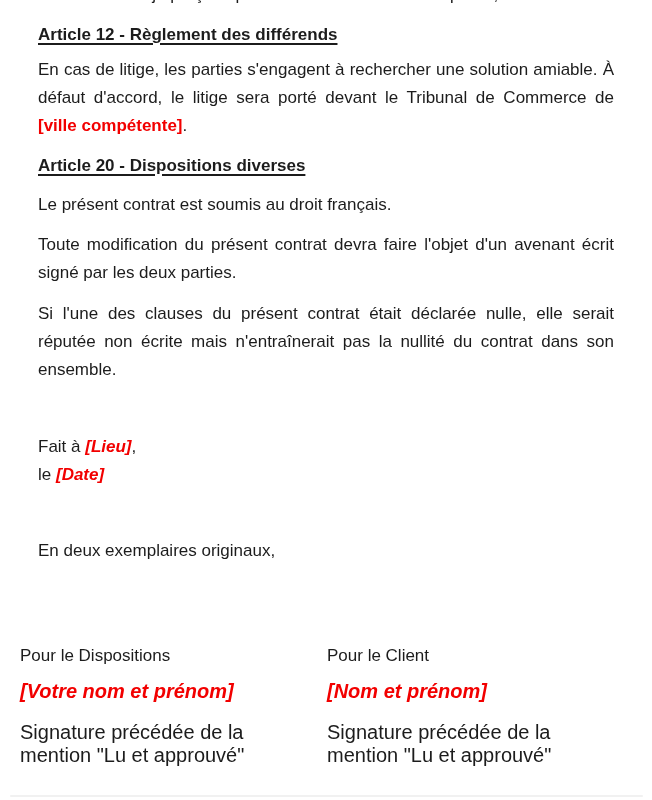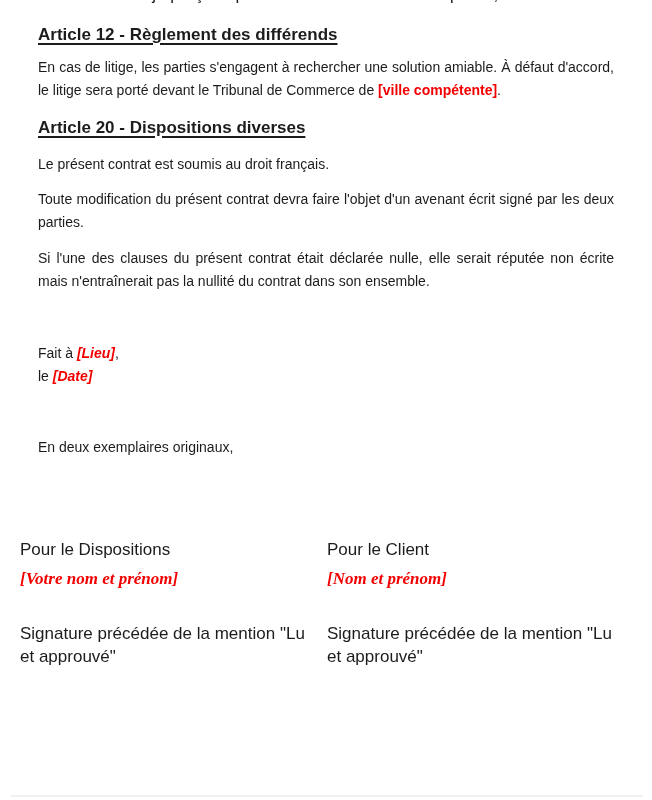--- a/index.html
+++ b/index.html
@@ -29,48 +29,48 @@
   }
   .article-heading{
     margin-top:17px;
     font-size:17px;font-weight:700;
     line-height:23px;
     text-decoration:underline;
     text-underline-offset:3px;
     text-decoration-thickness:1.5px;
   }
   .para{
-    font-size:14px;line-height:23px;
+    font-size:17px;line-height:28px;
   }
   .justify{text-align:justify;}
   .p-after-h{margin-top:10px;}
   .p-first{margin-top:14px;}
   .p-next{margin-top:12px;}
   .p-next2{margin-top:13px;}
   .fait{margin-top:49px;}
   .le{margin-top:0;}
   .exemplaires{margin-top:48px;}
   .seg-red-bold{color:var(--red);font-weight:700;}
   .seg-red-bold-italic{color:var(--red);font-weight:700;font-style:italic;}
   .signatures{
     margin-top:79px;
     padding:0 18px 0 20px;
     display:grid;
     grid-template-columns:1fr 1fr;
     column-gap:0;
   }
   .sig-title{font-size:17px;line-height:23px;}
   .sig-name{
-    margin-top:6px;
-    font-size:17px;line-height:23px;
-    color:var(--red);font-weight:700;font-style:italic;font-family:Liberation Serif, serif;
+    margin-top:13px;
+    font-size:20px;line-height:23px;
+    color:var(--red);font-weight:700;font-style:italic;
   }
   .sig-mention{
-    margin-top:32px;
-    font-size:17px;line-height:23px;
+    margin-top:18px;
+    font-size:20px;line-height:23px;
     max-width:300px;
   }
   .page-separator{
     position:absolute;
     left:10px;right:9px;top:795px;
     height:2px;
     background:var(--sep);
     border-radius:2px;
   }
 </style>

